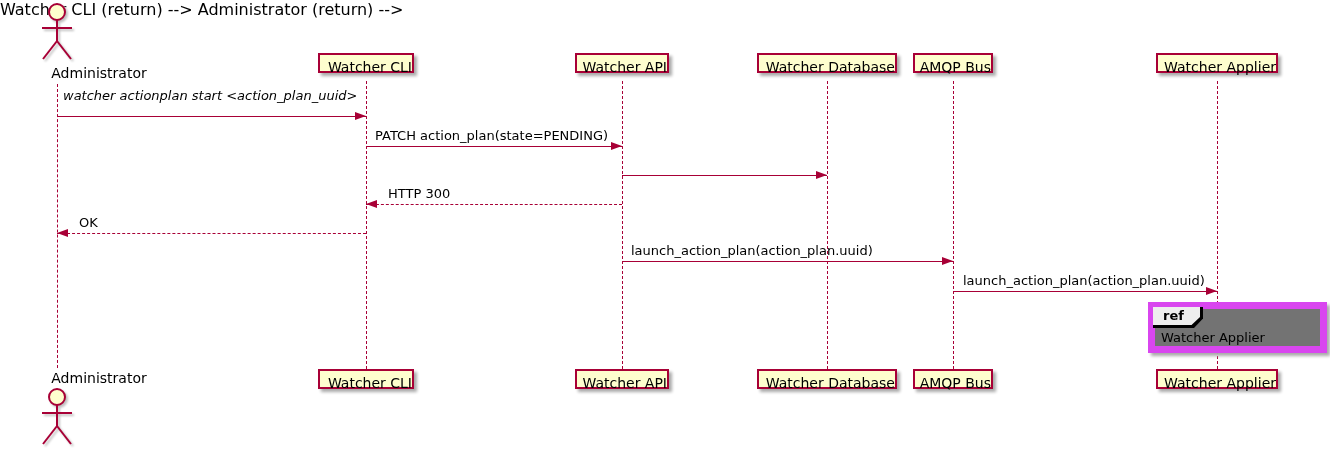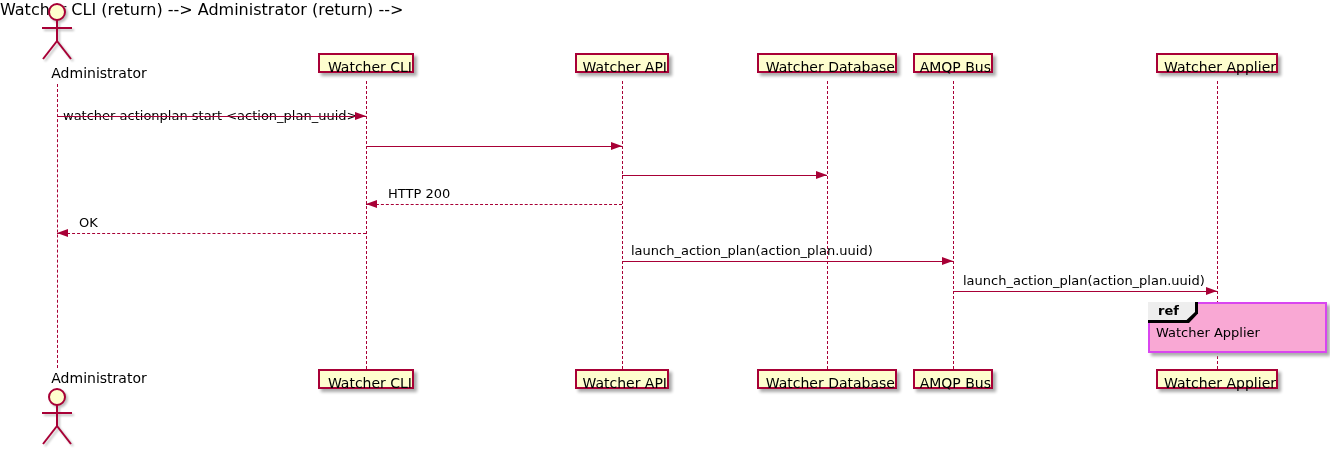--- a/index.html
+++ b/index.html
@@ -26,21 +26,21 @@
   
   .msg-label{position:absolute;font-size:13px;line-height:15px;white-space:nowrap;}
   .msg-line{position:absolute;height:0;}
   .msg-line.solid{border-top:1.5px solid #A80036;}
   .msg-line.dashed{border-top:1.5px dashed #A80036;}
   .arrowhead{position:absolute;width:0;height:0;}
   .arrowhead.right{border-top:4.5px solid transparent;border-bottom:4.5px solid transparent;border-left:11px solid #A80036;}
   .arrowhead.left{border-top:4.5px solid transparent;border-bottom:4.5px solid transparent;border-right:11px solid #A80036;}
   
   .refbox{
-    position:absolute;box-sizing:border-box;background:#f9a8d4;border:2px solid #d946ef;
+    position:absolute;box-sizing:border-box;background:#737373;border:7px solid #d946ef;
     box-shadow:3px 3px 3px #ababab;
   }
   .ref-tag-outer{
     position:absolute;left:-2px;top:-2px;width:50px;height:21px;background:#000;
     clip-path:polygon(0 0,100% 0,100% 55%,82% 100%,0 100%);
   }
   .ref-tag-inner{
     position:absolute;left:0px;top:0px;width:47px;height:18px;background:#EEEEEE;
     clip-path:polygon(0 0,100% 0,100% 55%,82% 100%,0 100%);
     font-size:13px;font-weight:bold;line-height:18px;padding-left:10px;box-sizing:border-box;
@@ -88,34 +88,35 @@
   <div class="pbox" style="left:1156px;top:53px;width:122px;">Watcher Applier</div>
 
   
   <div class="pbox" style="left:318px;top:369px;width:96px;">Watcher CLI</div>
   <div class="pbox" style="left:575px;top:369px;width:94px;">Watcher API</div>
   <div class="pbox" style="left:757px;top:369px;width:140px;">Watcher Database</div>
   <div class="pbox" style="left:913px;top:369px;width:80px;">AMQP Bus</div>
   <div class="pbox" style="left:1156px;top:369px;width:122px;">Watcher Applier</div>
 
   
-  <div class="msg-label" style="left:63px;top:108px;">watcher actionplan start &lt;action_plan_uuid&gt;</div>
+  <div class="msg-label" style="left:63px;top:88px;font-style:italic;">watcher actionplan start &lt;action_plan_uuid&gt;</div>
   <div class="msg-line solid" style="left:57px;top:116px;width:309px;"></div>
   <div class="arrowhead right" style="left:355px;top:112px;"></div>
 
   
+  <div class="msg-label" style="left:375px;top:128px;">PATCH action_plan(state=PENDING)</div>
   <div class="msg-line solid" style="left:366px;top:146px;width:256px;"></div>
   <div class="arrowhead right" style="left:611px;top:142px;"></div>
 
   
   <div class="msg-line solid" style="left:622px;top:175px;width:205px;"></div>
   <div class="arrowhead right" style="left:816px;top:171px;"></div>
 
    Watcher CLI (return) --&gt;
-  <div class="msg-label" style="left:388px;top:186px;">HTTP 200</div>
+  <div class="msg-label" style="left:388px;top:186px;">HTTP 300</div>
   <div class="msg-line dashed" style="left:366px;top:204px;width:256px;"></div>
   <div class="arrowhead left" style="left:366px;top:200px;"></div>
 
    Administrator (return) --&gt;
   <div class="msg-label" style="left:70px;top:215px;margin-left:9px;">OK</div>
   <div class="msg-line dashed" style="left:57px;top:233px;width:309px;"></div>
   <div class="arrowhead left" style="left:57px;top:229px;"></div>
 
   
   <div class="msg-label" style="left:631px;top:243px;">launch_action_plan(action_plan.uuid)</div>

